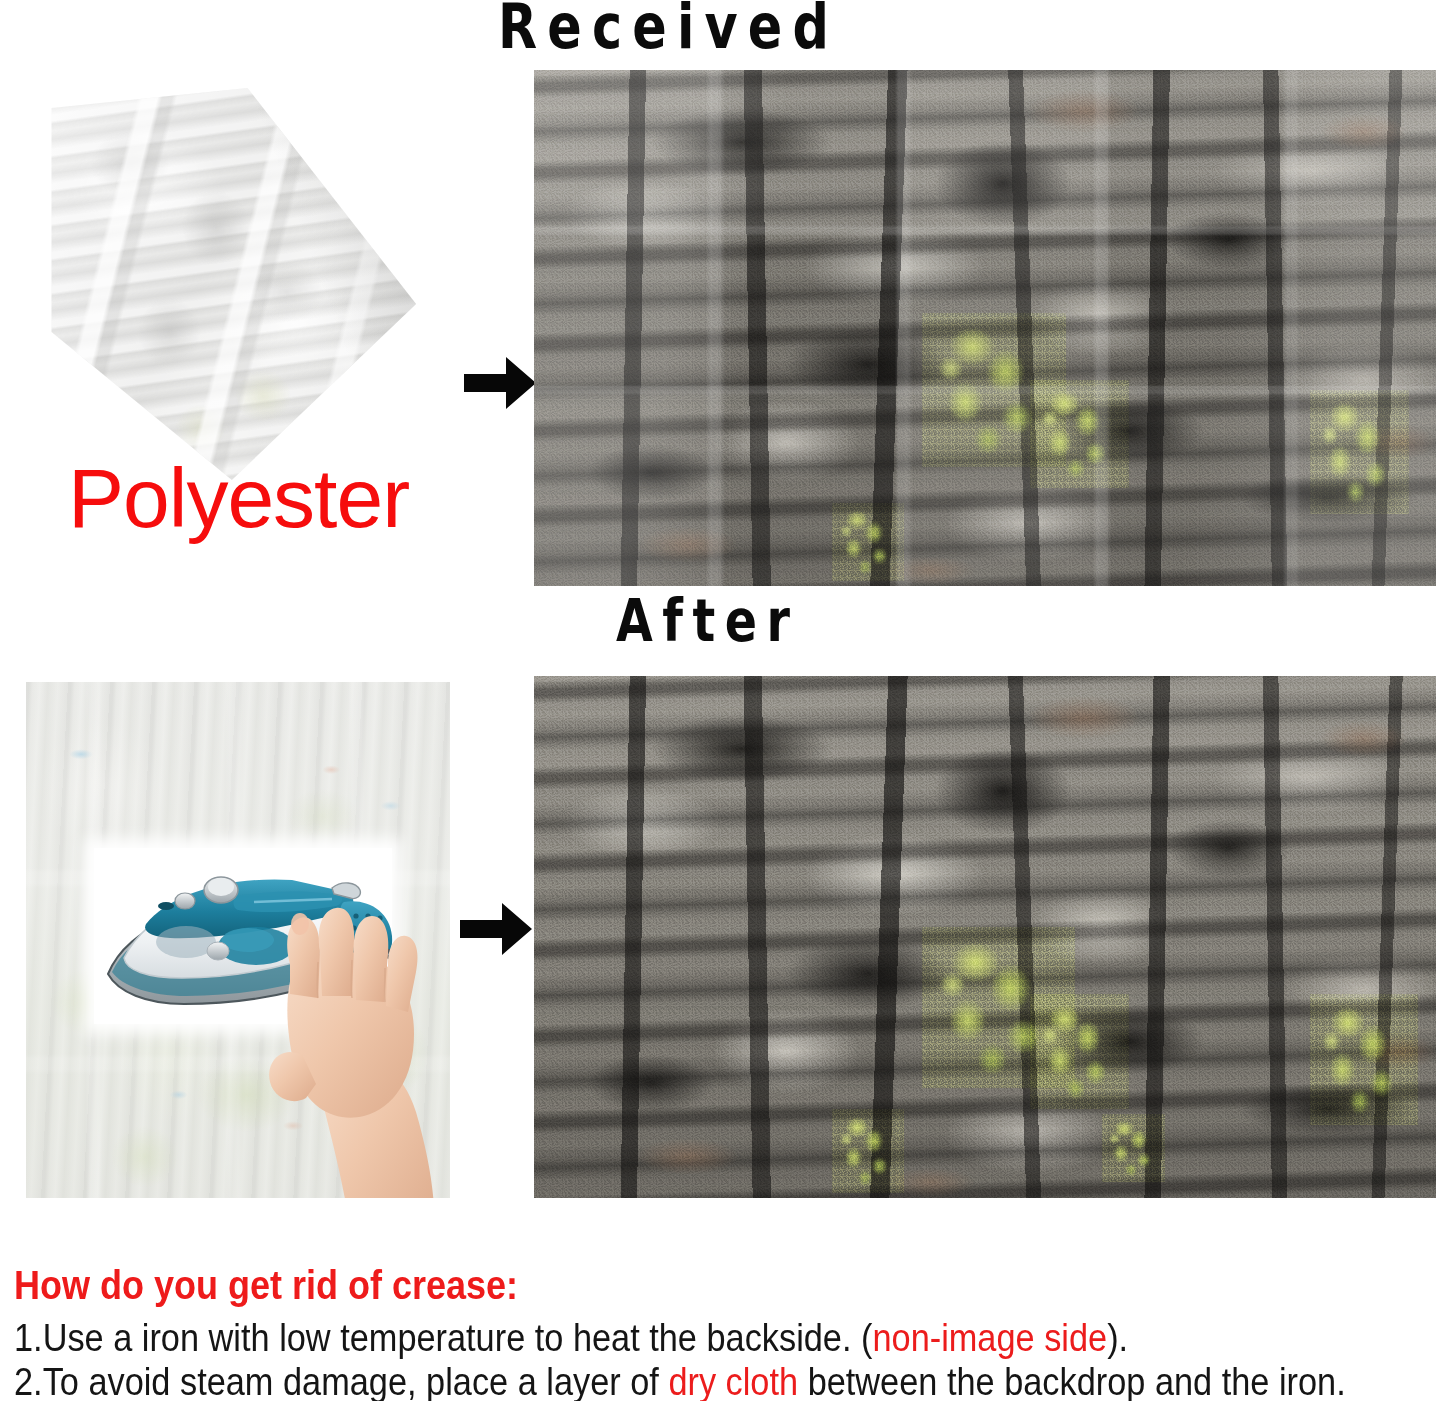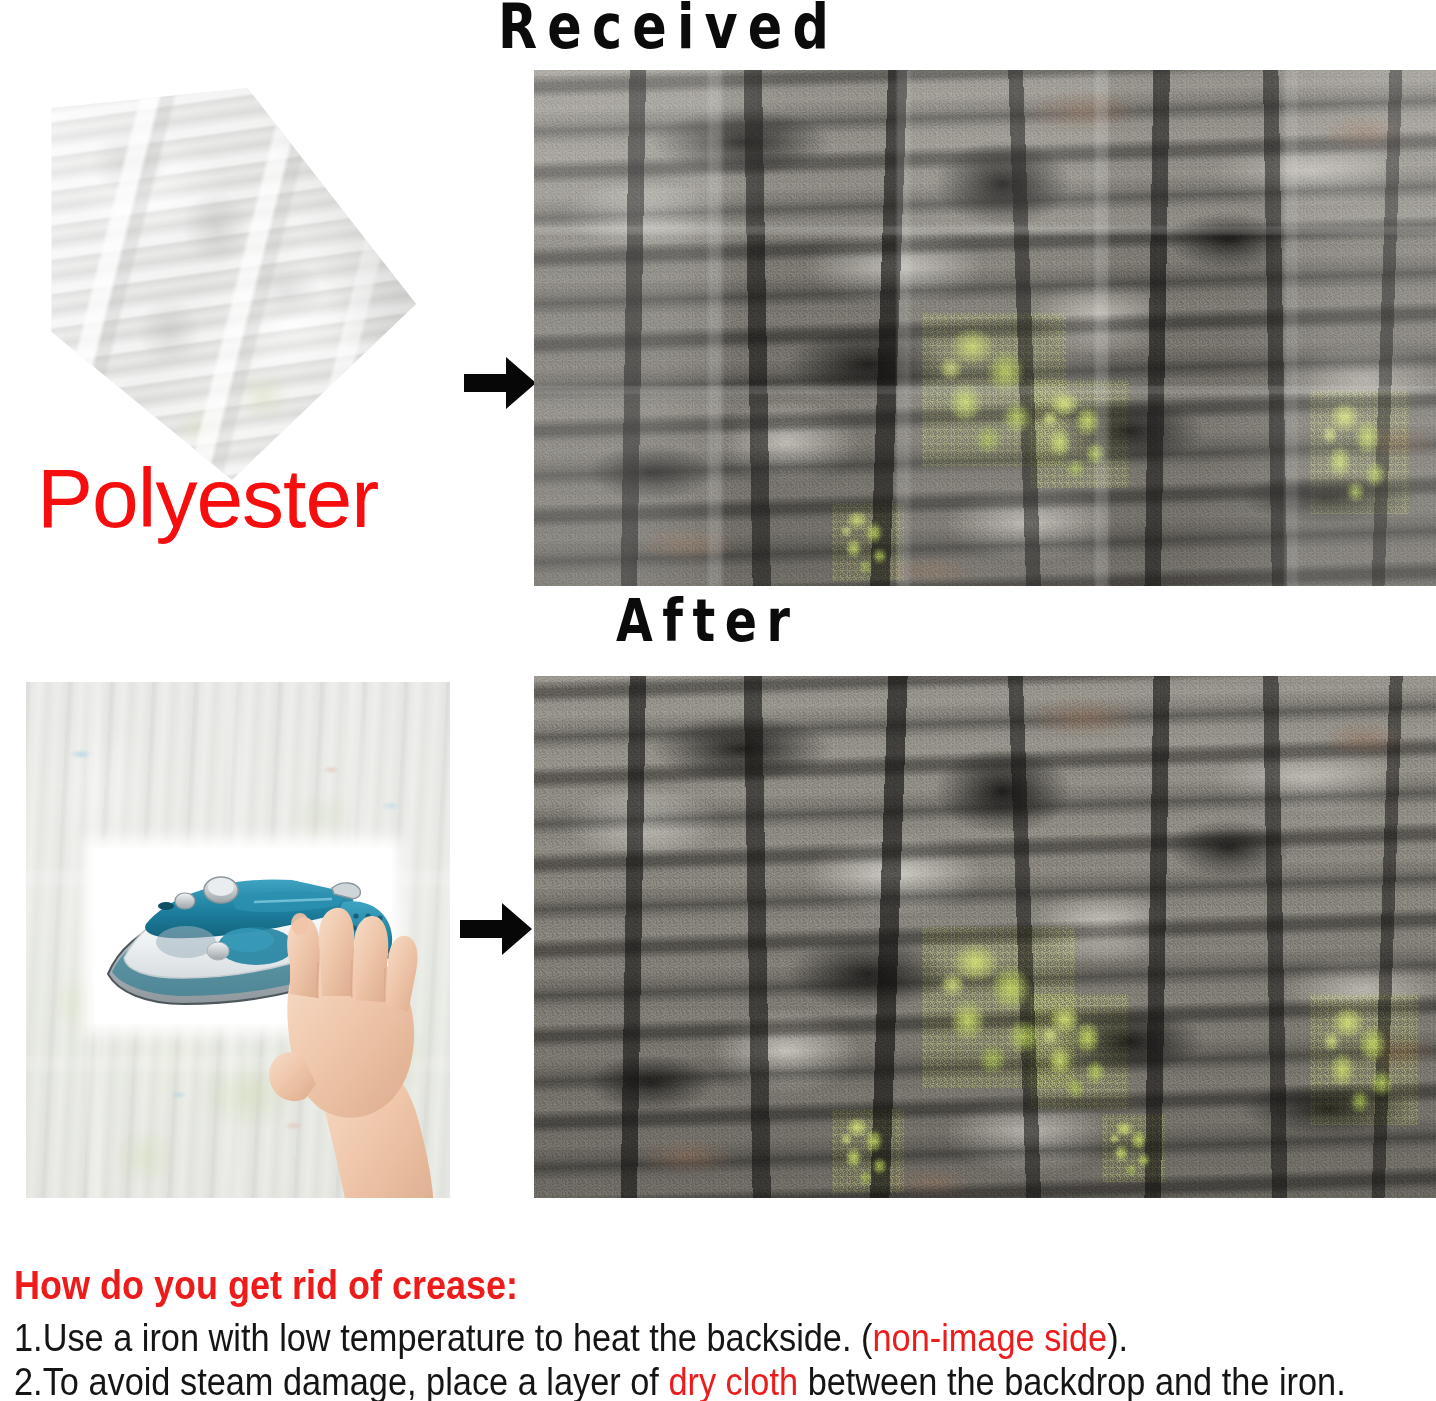--- a/index.html
+++ b/index.html
@@ -218,21 +218,21 @@
       linear-gradient(104deg, transparent 0 76%, rgba(255,255,255,.62) 77% 80%, transparent 81% 100%);
   }
   .fabric-shadow{
     position:absolute; inset:0;
     clip-path:polygon(6% 6%, 56% 1%, 99% 55%, 52% 99%, 6% 62%);
     background:linear-gradient(250deg, rgba(120,120,118,.30) 0%, rgba(120,120,118,0) 32%);
   }
 
   
   #label-polyester{
-    position:absolute; left:37px; top:455px;
+    position:absolute; left:68px; top:455px;
     font-family:"Liberation Sans", sans-serif;
     font-size:84px; line-height:86px; font-weight:400;
     color:#f60d0d;
     letter-spacing:-1px;
     white-space:nowrap;
   }
 
   
   #ironing-panel{
     position:absolute; left:26px; top:682px; width:424px; height:516px;

